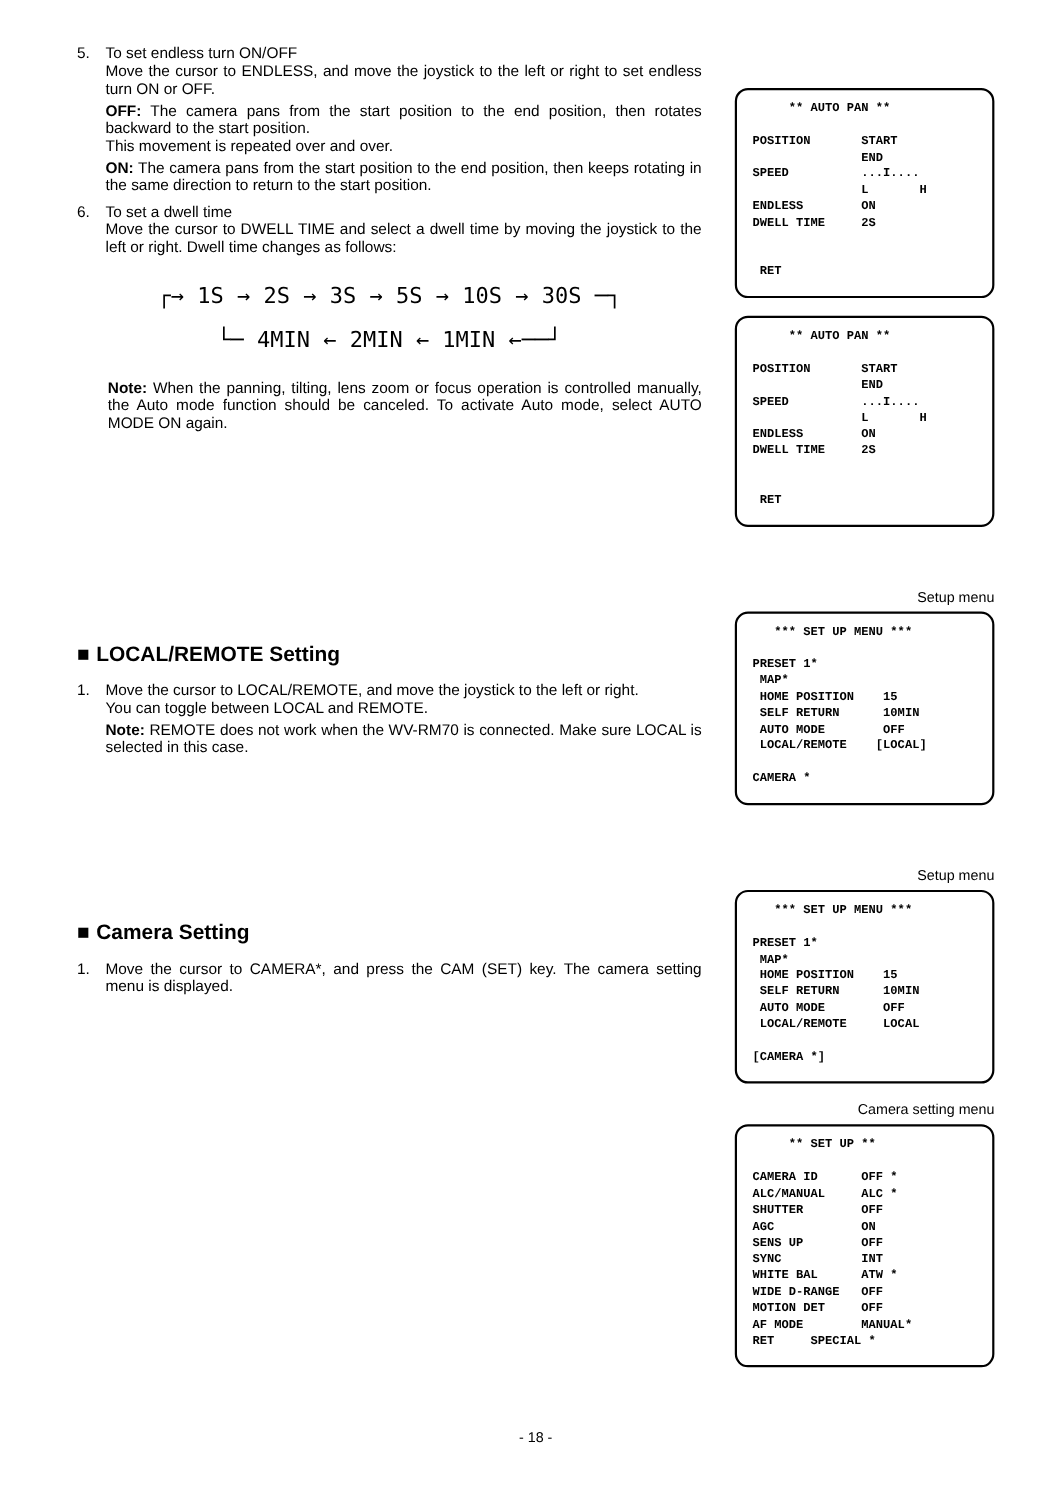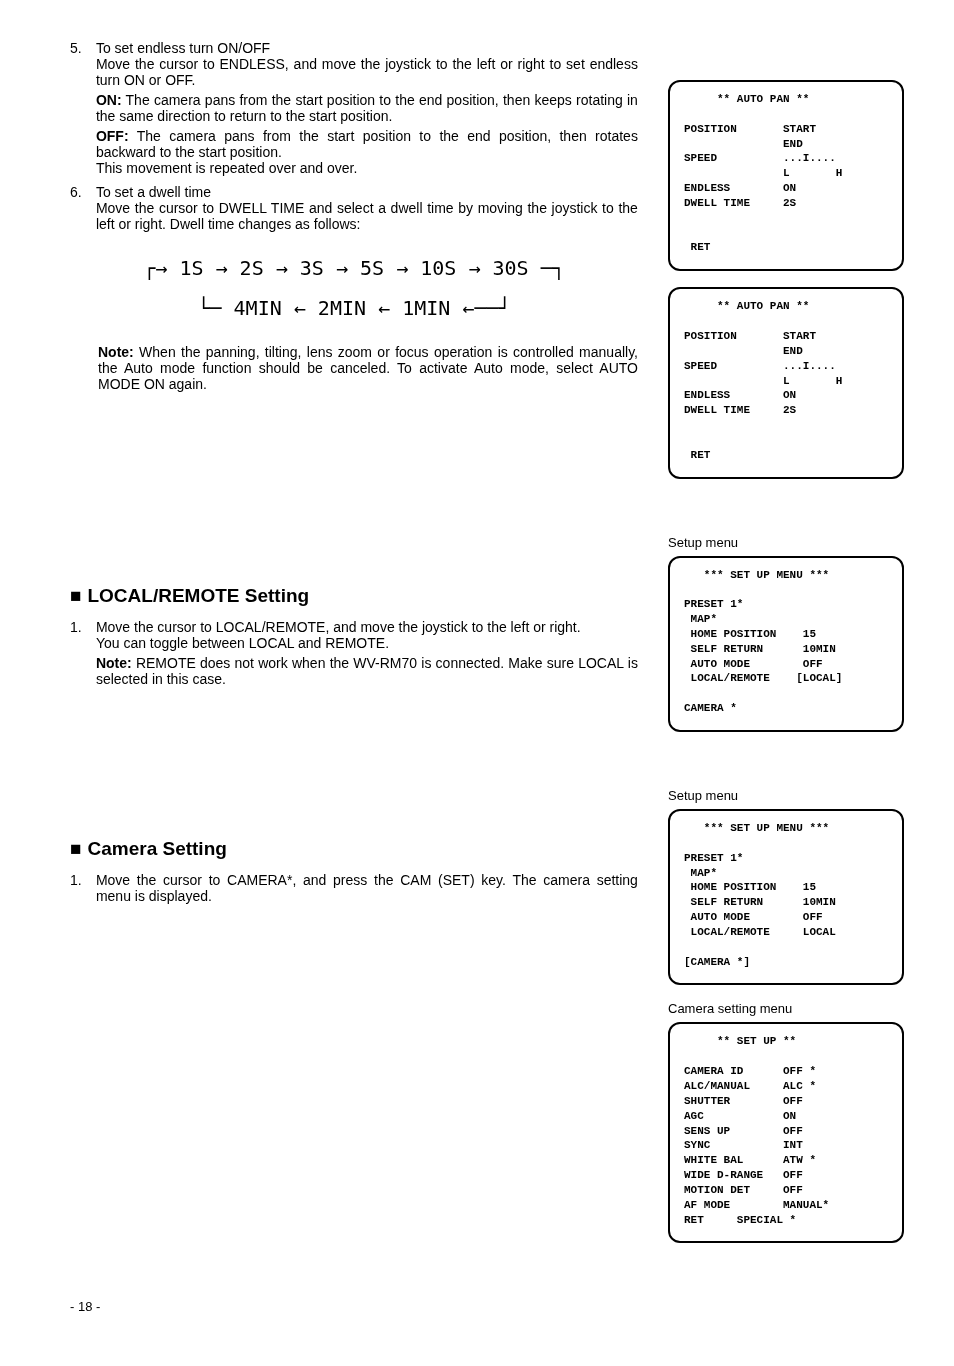--- a/index.html
+++ b/index.html
@@ -28,44 +28,44 @@
     border: 2px solid #000;
     border-radius: 12px;
     padding: 10px 14px 14px 14px;
     font-family: "Courier New", monospace;
     font-size: 11px;
     font-weight: bold;
     line-height: 1.35;
     white-space: pre;
     margin-bottom: 16px;
   }
-  .caption { text-align: left; font-size: 13px; margin-bottom: 6px; }
+  .caption { text-align: right; font-size: 13px; margin-bottom: 6px; }
   .dwell-chain {
     font-size: 20px; text-align: center; margin: 16px auto; line-height: 2;
     font-family: Arial, sans-serif;
   }
-  .pgnum { margin-top: 40px; font-size: 13px; }
+  .pgnum { text-align: center; margin-top: 40px; font-size: 13px; }
 </style>
 </head>
 <body>
 
 <div class="row">
   <div class="left">
     <ol class="num">
       <li>
         <span class="numlabel">5.</span>
         <span class="numbody">
           <span>To set endless turn ON/OFF</span><br>
           <span>Move the cursor to ENDLESS, and move the joystick to the left or right to set endless turn ON or OFF.</span>
           <div class="sub">
-            <b>ON:</b><span> The camera pans from the start position to the end position, then keeps rotating in the same direction to return to the start position.</span>
+            <b>OFF:</b><span> The camera pans from the start position to the end position, then rotates backward to the start position.</span><br>
+            <span>This movement is repeated over and over.</span>
           </div>
           <div class="sub">
-            <b>OFF:</b><span> The camera pans from the start position to the end position, then rotates backward to the start position.</span><br>
-            <span>This movement is repeated over and over.</span>
+            <b>ON:</b><span> The camera pans from the start position to the end position, then keeps rotating in the same direction to return to the start position.</span>
           </div>
         </span>
       </li>
       <li>
         <span class="numlabel">6.</span>
         <span class="numbody">
           <span>To set a dwell time</span><br>
           <span>Move the cursor to DWELL TIME and select a dwell time by moving the joystick to the left or right. Dwell time changes as follows:</span>
         </span>
       </li>

